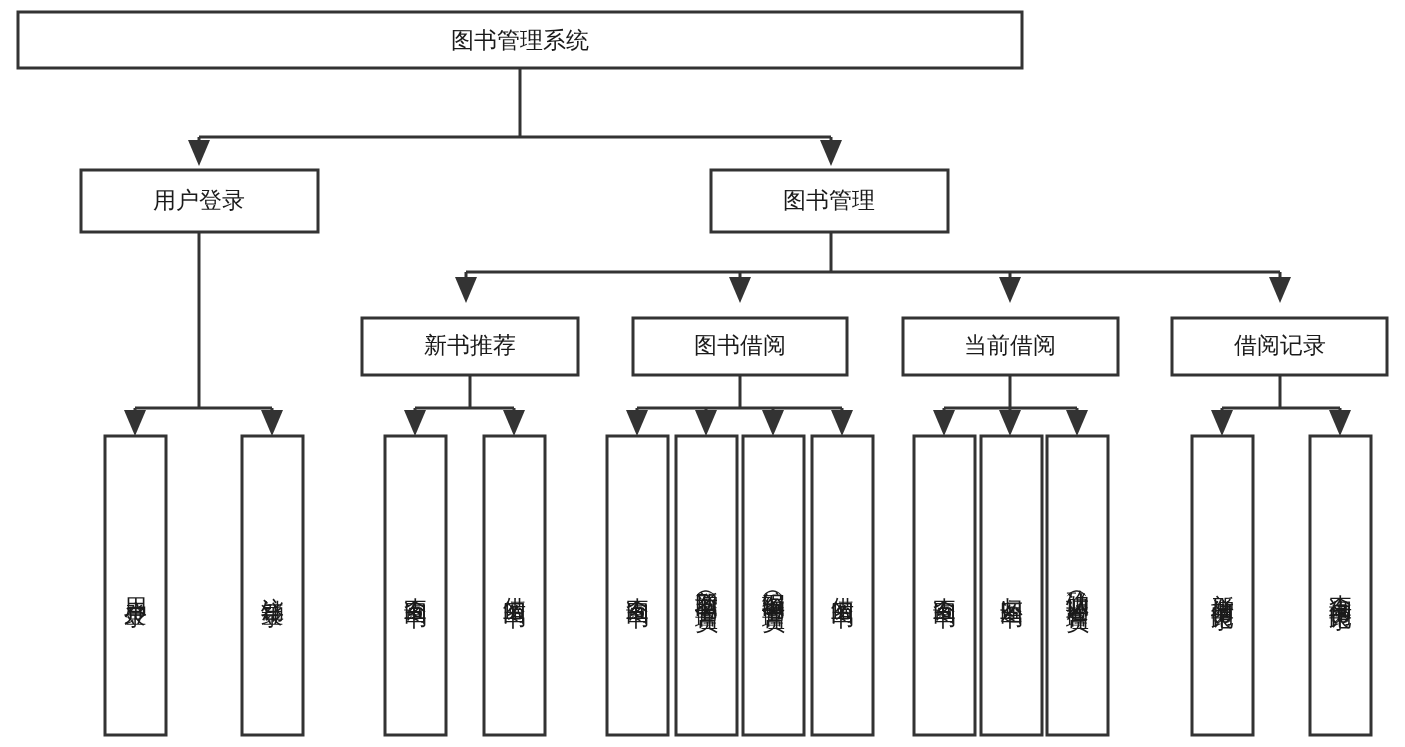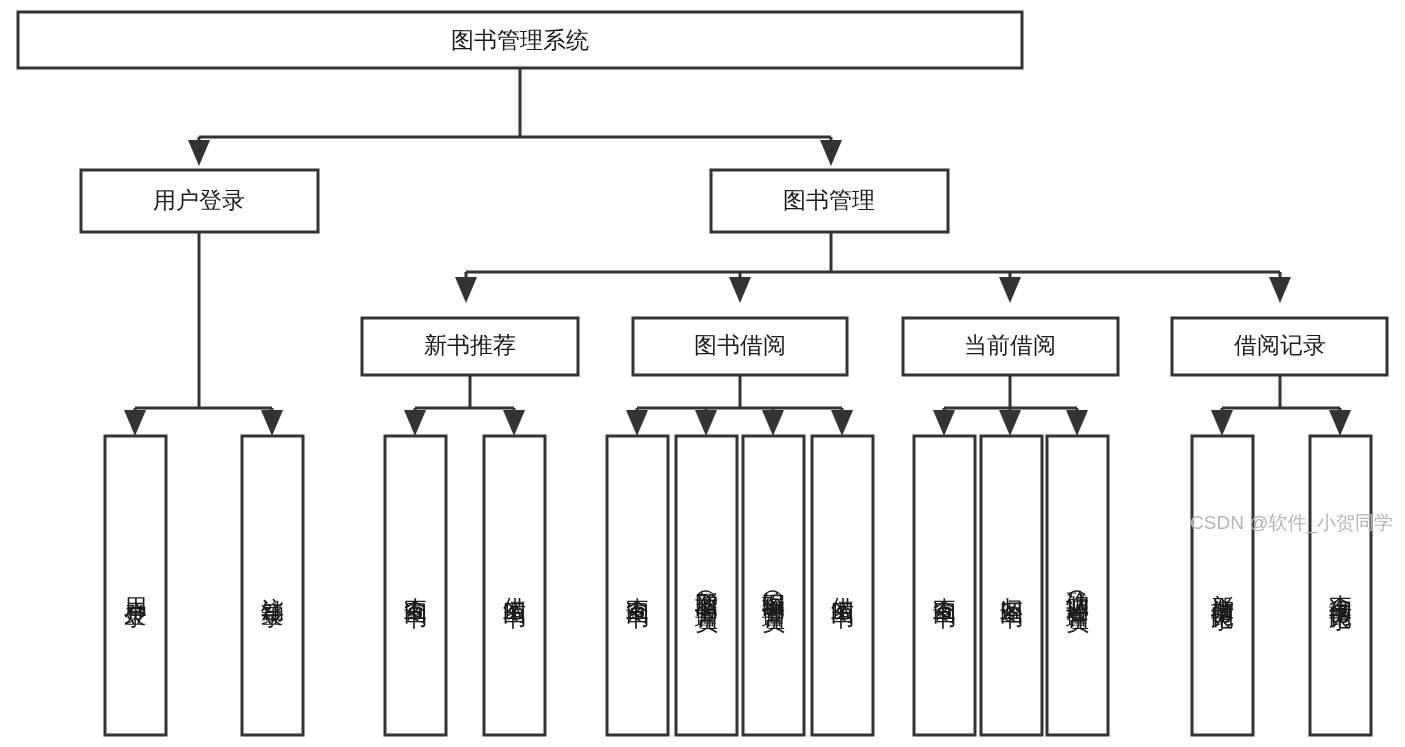--- a/index.html
+++ b/index.html
@@ -251,15 +251,14 @@
       <text class="node-label-v" x="1223" y="585">新增借阅记录</text>
     </g>
 
     <g>
       <rect class="node-box" x="1310" y="436" width="61" height="299"></rect>
       <text class="node-label-v" x="1341" y="585">查询借阅记录</text>
     </g>
 
   </svg>
 
-  <div class="watermark">CSDN @软件_小贺同学</div>
 
 </div>
 
 </body></html>

